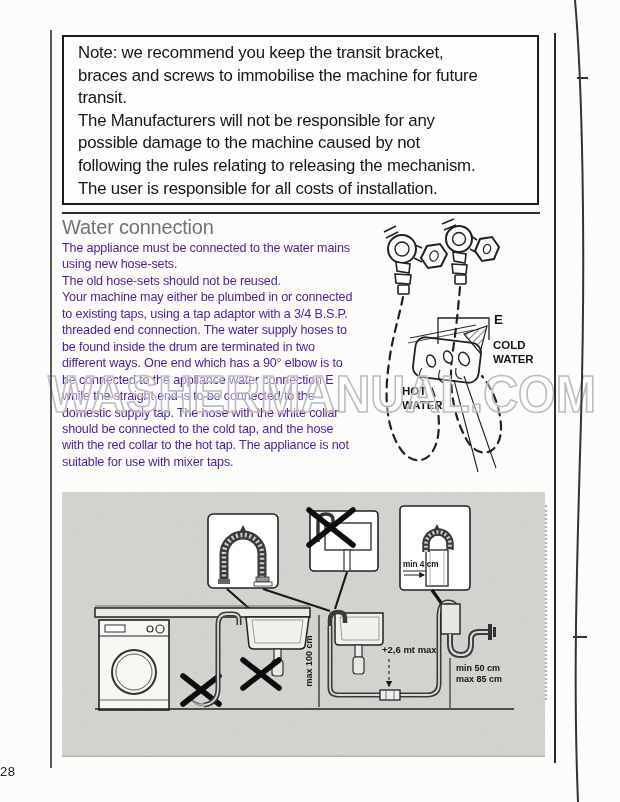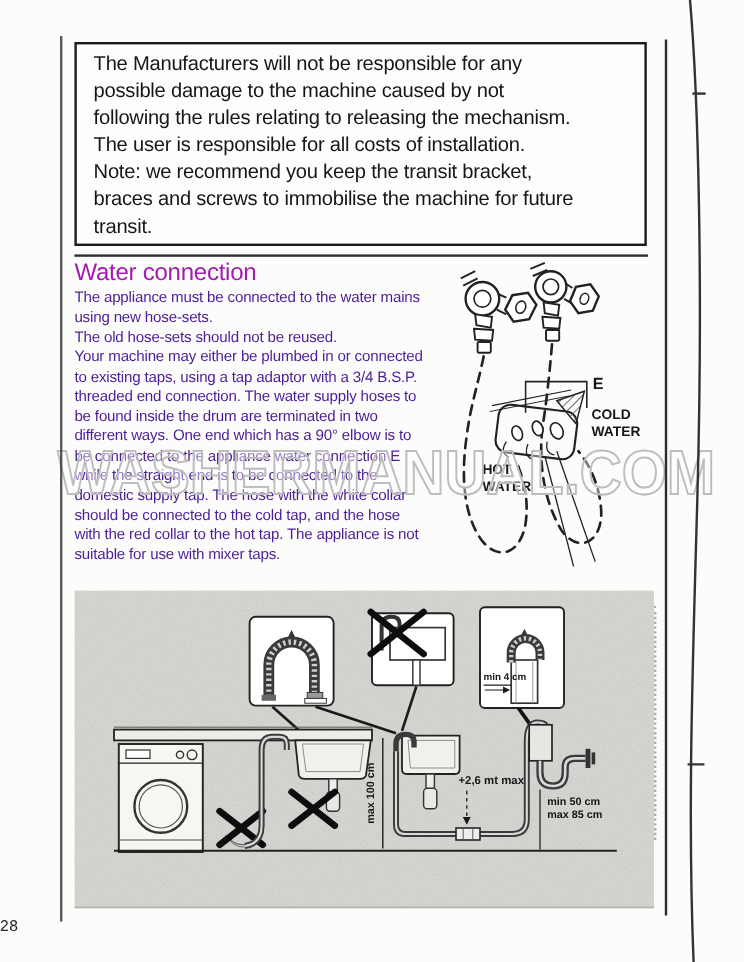--- a/index.html
+++ b/index.html
@@ -5,45 +5,45 @@
   html,body{margin:0;padding:0;background:#e9e9e7;}
   #page{position:relative;width:620px;height:802px;background:#fcfcfb;overflow:hidden;
         font-family:"Liberation Sans",sans-serif;color:#121212;}
   .abs{position:absolute;}
   
   #note-box{left:62px;top:35px;width:477px;height:170px;border:2px solid #1b1b1b;
             padding:5px 14px;box-sizing:border-box;background:#fdfdfc;}
   .note-para{white-space:pre-line;font-size:16.8px;line-height:22.6px;letter-spacing:-0.2px;color:#161616;}
   
   #section-divider{left:62px;top:212px;width:478px;height:2px;background:#2e2e2e;}
-  #water-heading{left:62px;top:216px;font-size:20px;letter-spacing:-0.2px;color:#a21caf;}
+  #water-heading{left:62px;top:216px;font-size:20px;letter-spacing:-0.2px;color:#737373;}
   #water-body{left:62px;top:240px;width:308px;white-space:pre-line;
               font-size:12.6px;line-height:16.45px;letter-spacing:-0.15px;color:#4c1d95;}
   
   svg text{font-family:"Liberation Sans",sans-serif;}
   
   #watermark{left:0;top:366px;width:620px;height:64px;pointer-events:none;}
   
   #left-edge-line{left:50px;top:30px;width:2px;height:738px;background:#3c3c3c;opacity:.85;}
   #microtext-line{left:545px;top:505px;width:2px;height:195px;border-left:2px dotted #9a9a9a;opacity:.8;}
   #page-number{left:0;top:764px;width:620px;font-size:13px;color:#222;letter-spacing:.5px;}
 </style>
 </head>
 <body>
 
 <div id="page">
 
   <div id="note-box" class="abs">
+    <div class="note-para">Note: we recommend you keep the transit bracket,
+braces and screws to immobilise the machine for future
+transit.</div>
     <div class="note-para">The Manufacturers will not be responsible for any
 possible damage to the machine caused by not
 following the rules relating to releasing the mechanism.
 The user is responsible for all costs of installation.</div>
-    <div class="note-para">Note: we recommend you keep the transit bracket,
-braces and screws to immobilise the machine for future
-transit.</div>
   </div>
 
   <div id="section-divider" class="abs"></div>
   <div id="water-heading" class="abs">Water connection</div>
   <div id="water-body" class="abs">The appliance must be connected to the water mains
 using new hose-sets.
 The old hose-sets should not be reused.
 Your machine may either be plumbed in or connected
 to existing taps, using a tap adaptor with a 3/4 B.S.P.
 threaded end connection. The water supply hoses to

